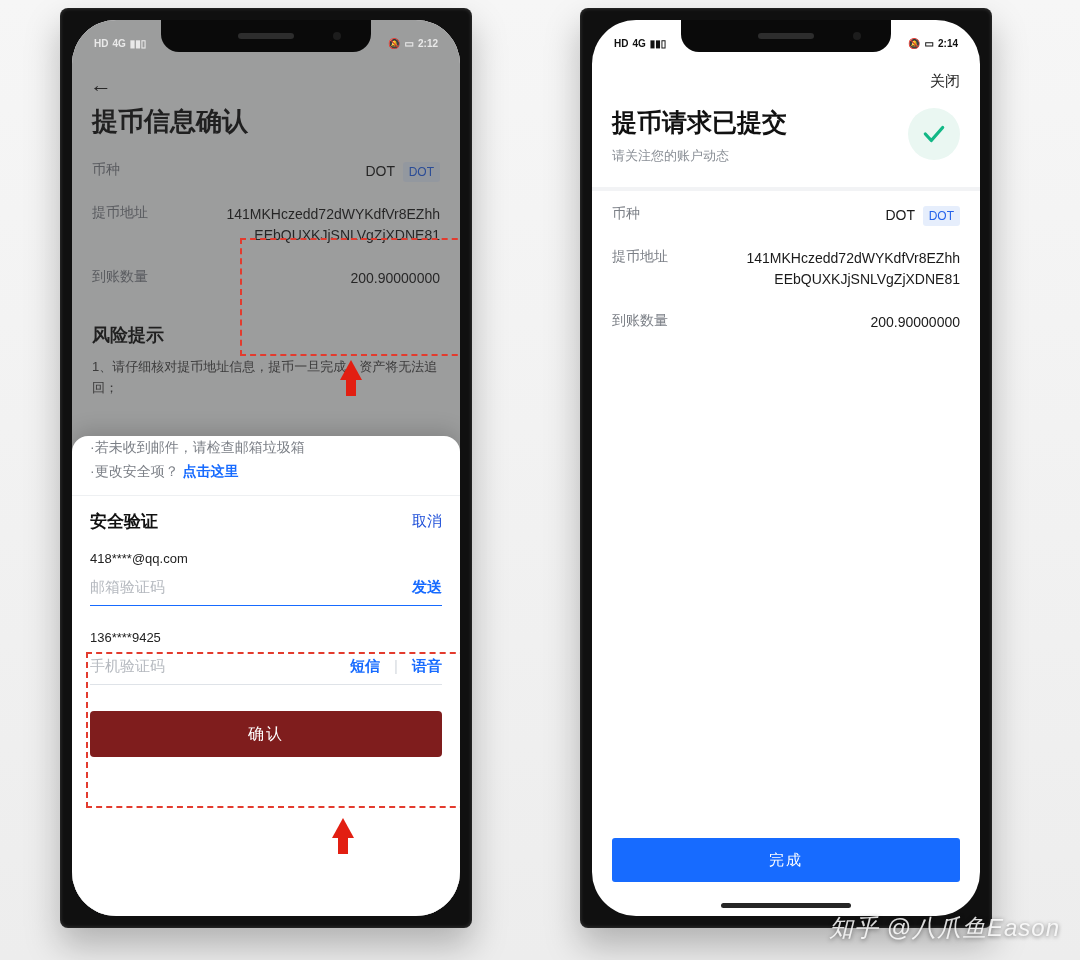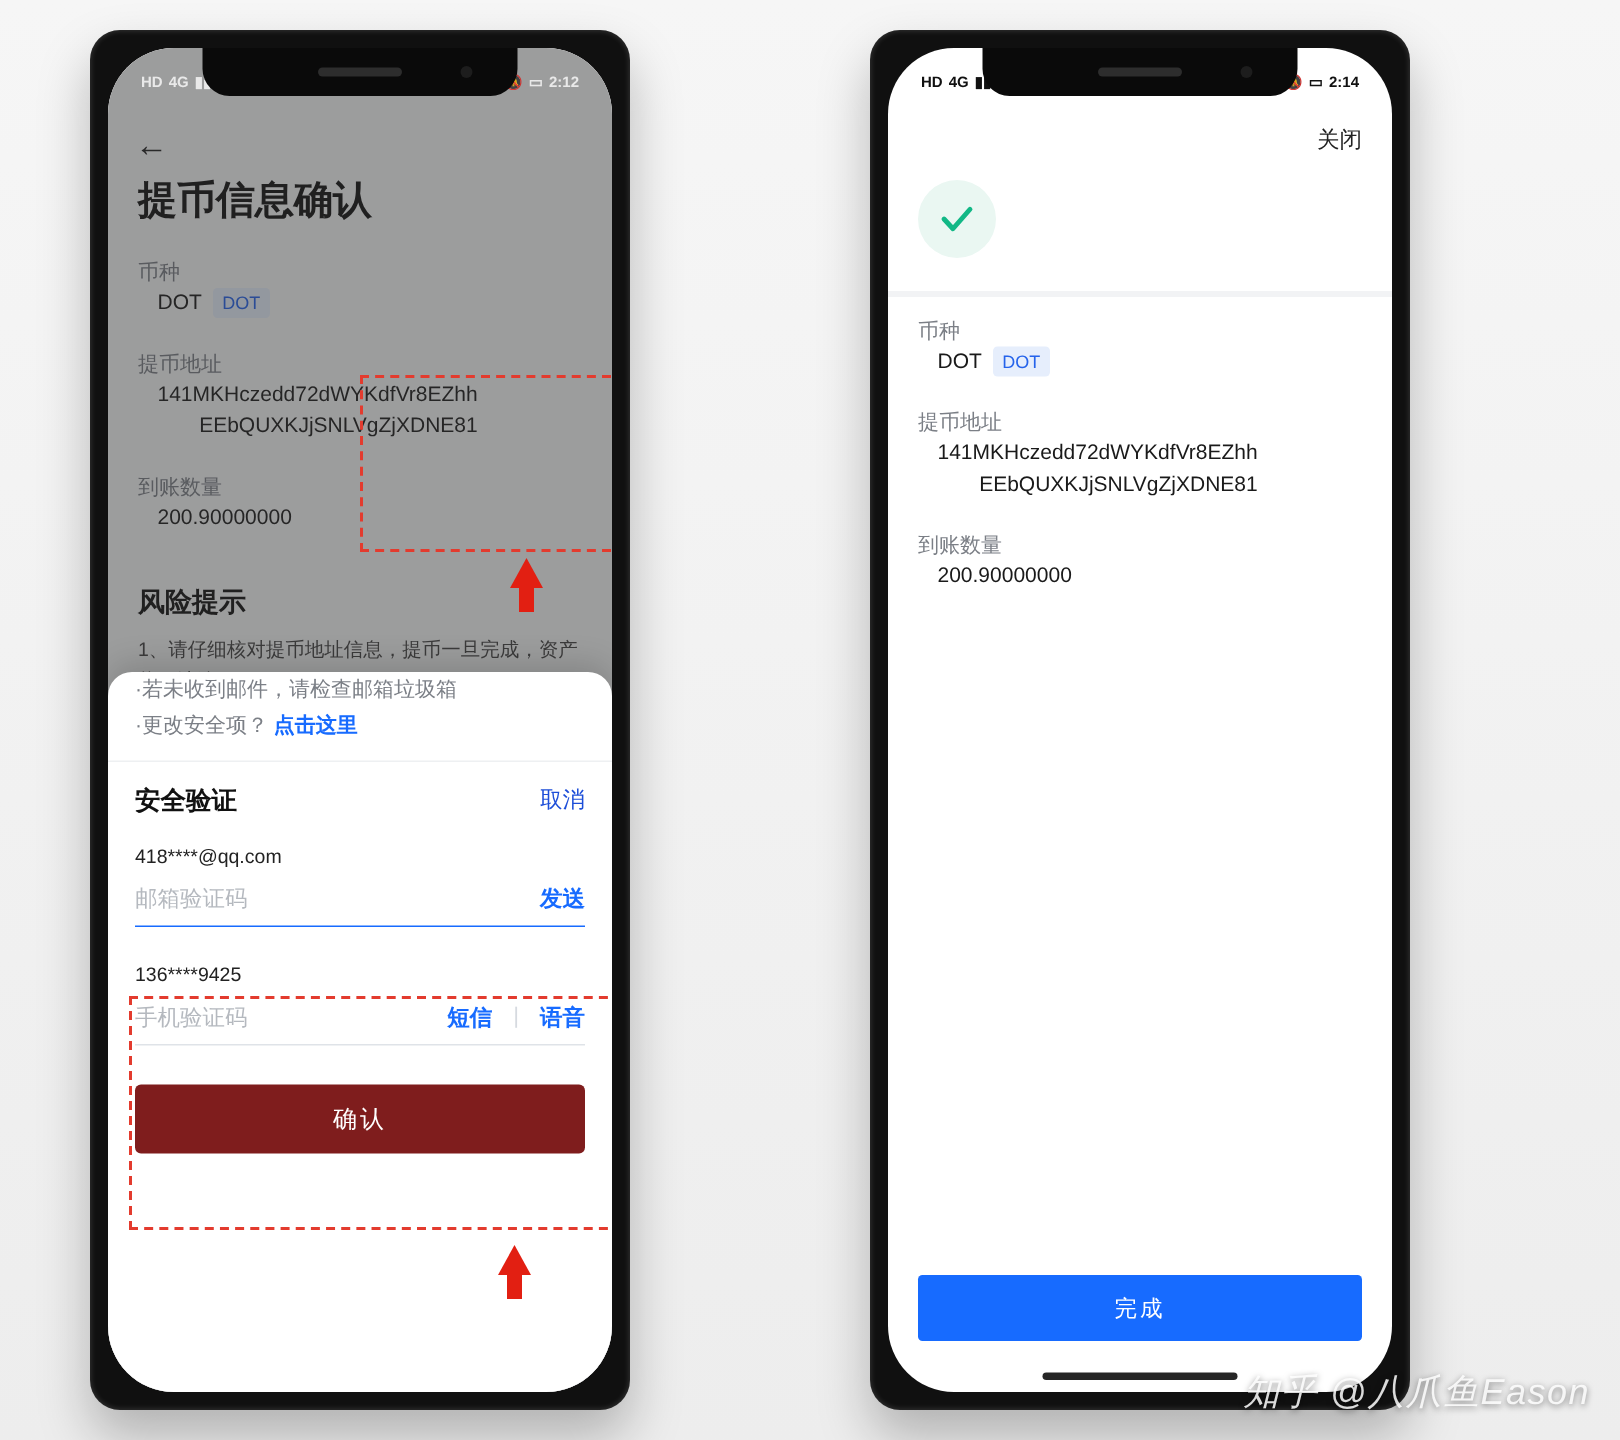--- a/index.html
+++ b/index.html
@@ -12,24 +12,24 @@
   }
   .stage {
     position: relative;
     width: 1080px;
     height: 960px;
   }
 
   
   .phone {
     position: absolute;
-    width: 360px;
+    width: 412px;
     height: 920px;
-    top: 20px;
-    border-radius: 20px;
+    top: 8px;
+    border-radius: 8px;
     background: #101010;
     box-shadow:
       0 18px 35px rgba(0,0,0,0.25),
       inset 0 0 4px rgba(255,255,255,0.2);
     padding: 12px;
   }
   .phone.left { left: 60px; }
   .phone.right { left: 580px; }
   .screen {
     position: relative;
@@ -123,21 +123,20 @@
     font-size: 26px;
     font-weight: 700;
     color: #111;
   }
   .kv-row {
     display: flex;
     justify-content: space-between;
     align-items: flex-start;
     margin-top: 22px;
     font-size: 14px;
-    flex-direction: column;
   }
   .kv-label { color: #7b7f86; }
   .kv-value { color: #1a1a1a; text-align: right; max-width: 260px; word-break: break-all; line-height: 1.5; padding-left: 13px;}
   .chain-badge {
     display: inline-block;
     background: #e6eefc;
     color: #2563eb;
     padding: 1px 6px;
     font-size: 12px;
     border-radius: 3px;
@@ -381,20 +380,24 @@
           <span>🔕</span>
           <span class="batt-icon">▭</span>
           <span class="clock">2:14</span>
         </div>
       </div>
 
       <div class="content r-content">
         <div class="r-close">关闭</div>
 
         <div class="r-header">
+          <div class="r-title-wrap">
+            <div class="r-title">提币请求已提交</div>
+            <div class="r-sub">请关注您的账户动态</div>
+          </div>
           <div class="r-check">
             <svg viewBox="0 0 24 24" fill="none" stroke="#12b886" stroke-width="3" stroke-linecap="round" stroke-linejoin="round">
                 <polyline points="4 12 9.5 18 20 6"></polyline>
               </svg>
           </div>
         </div>
 
         <div class="r-divider"></div>
 
         <div class="kv-row" style="margin-top:6px;">

